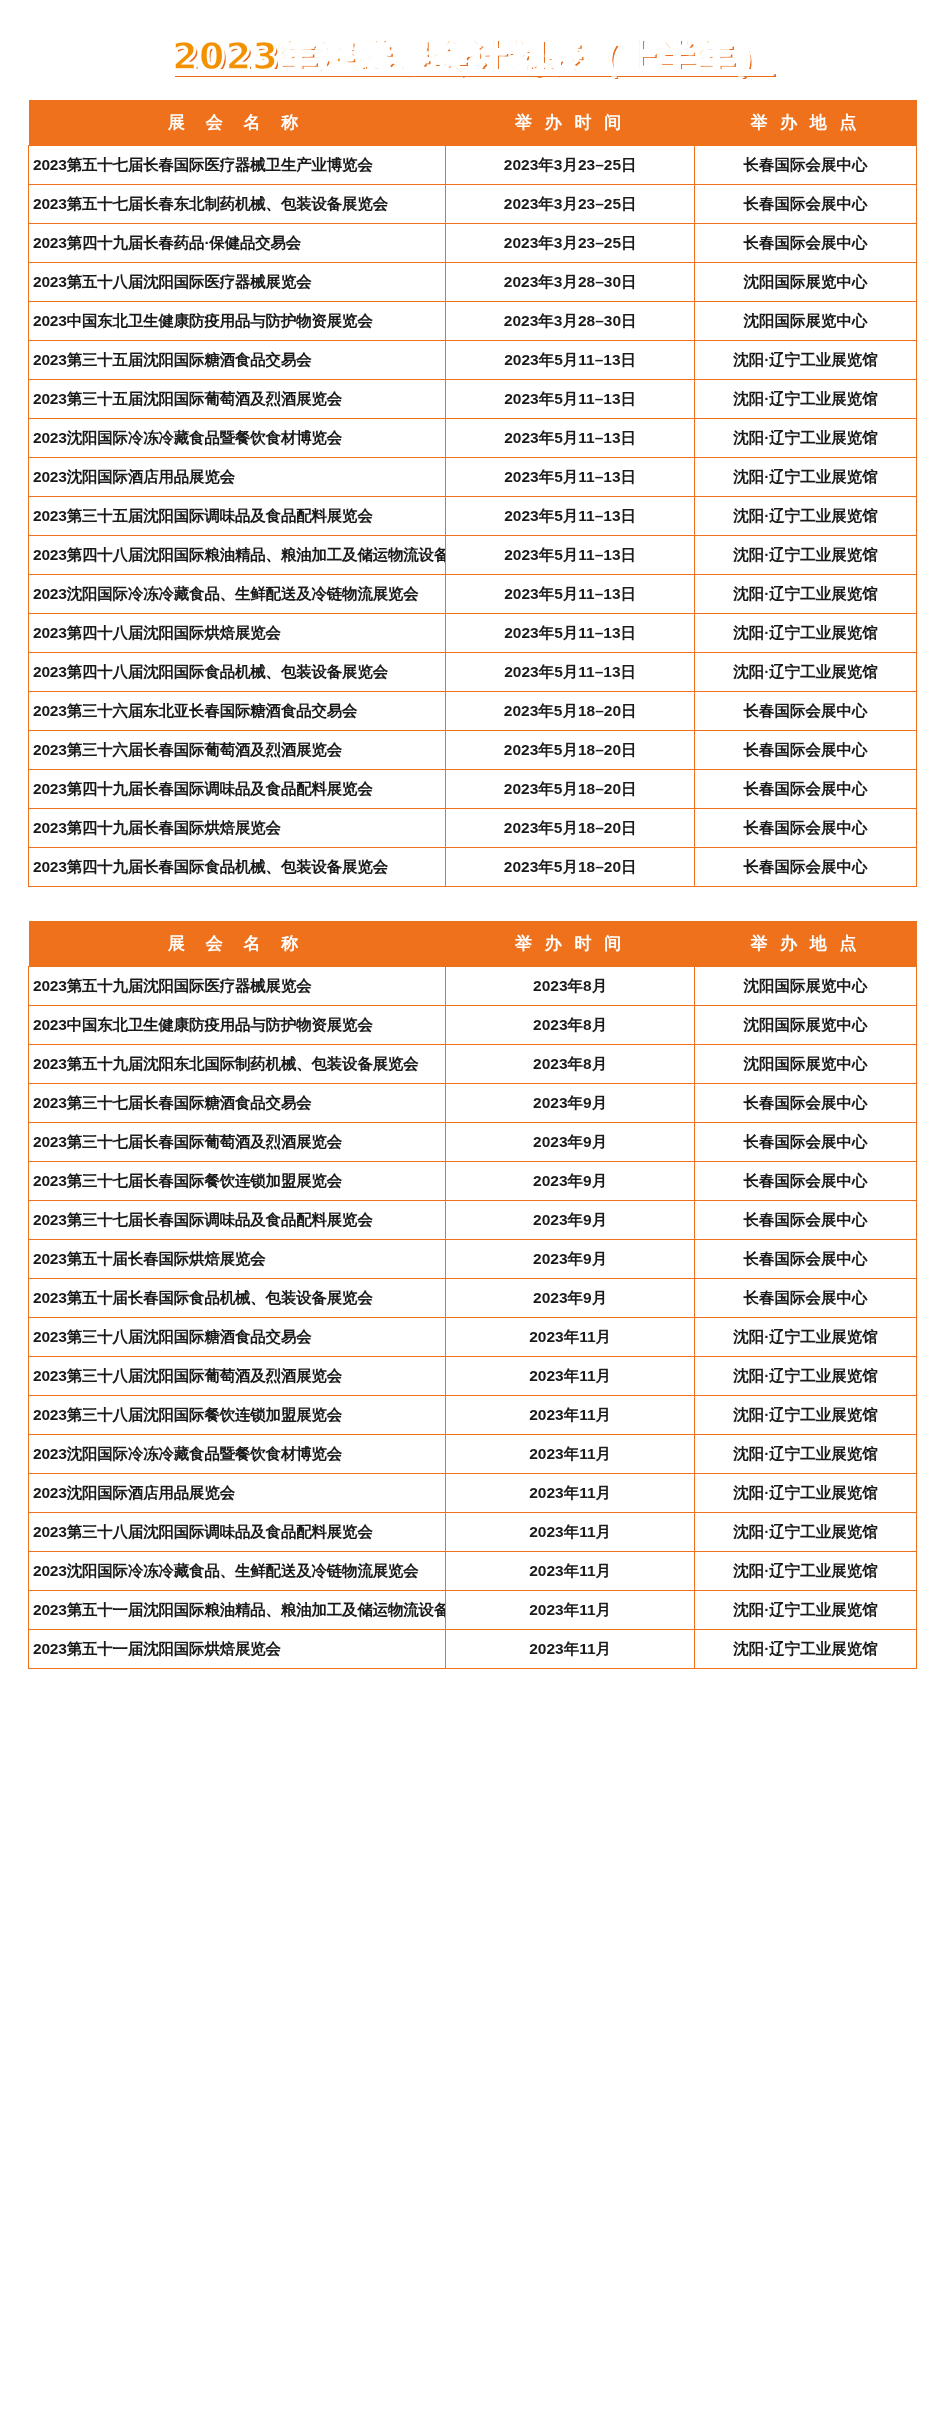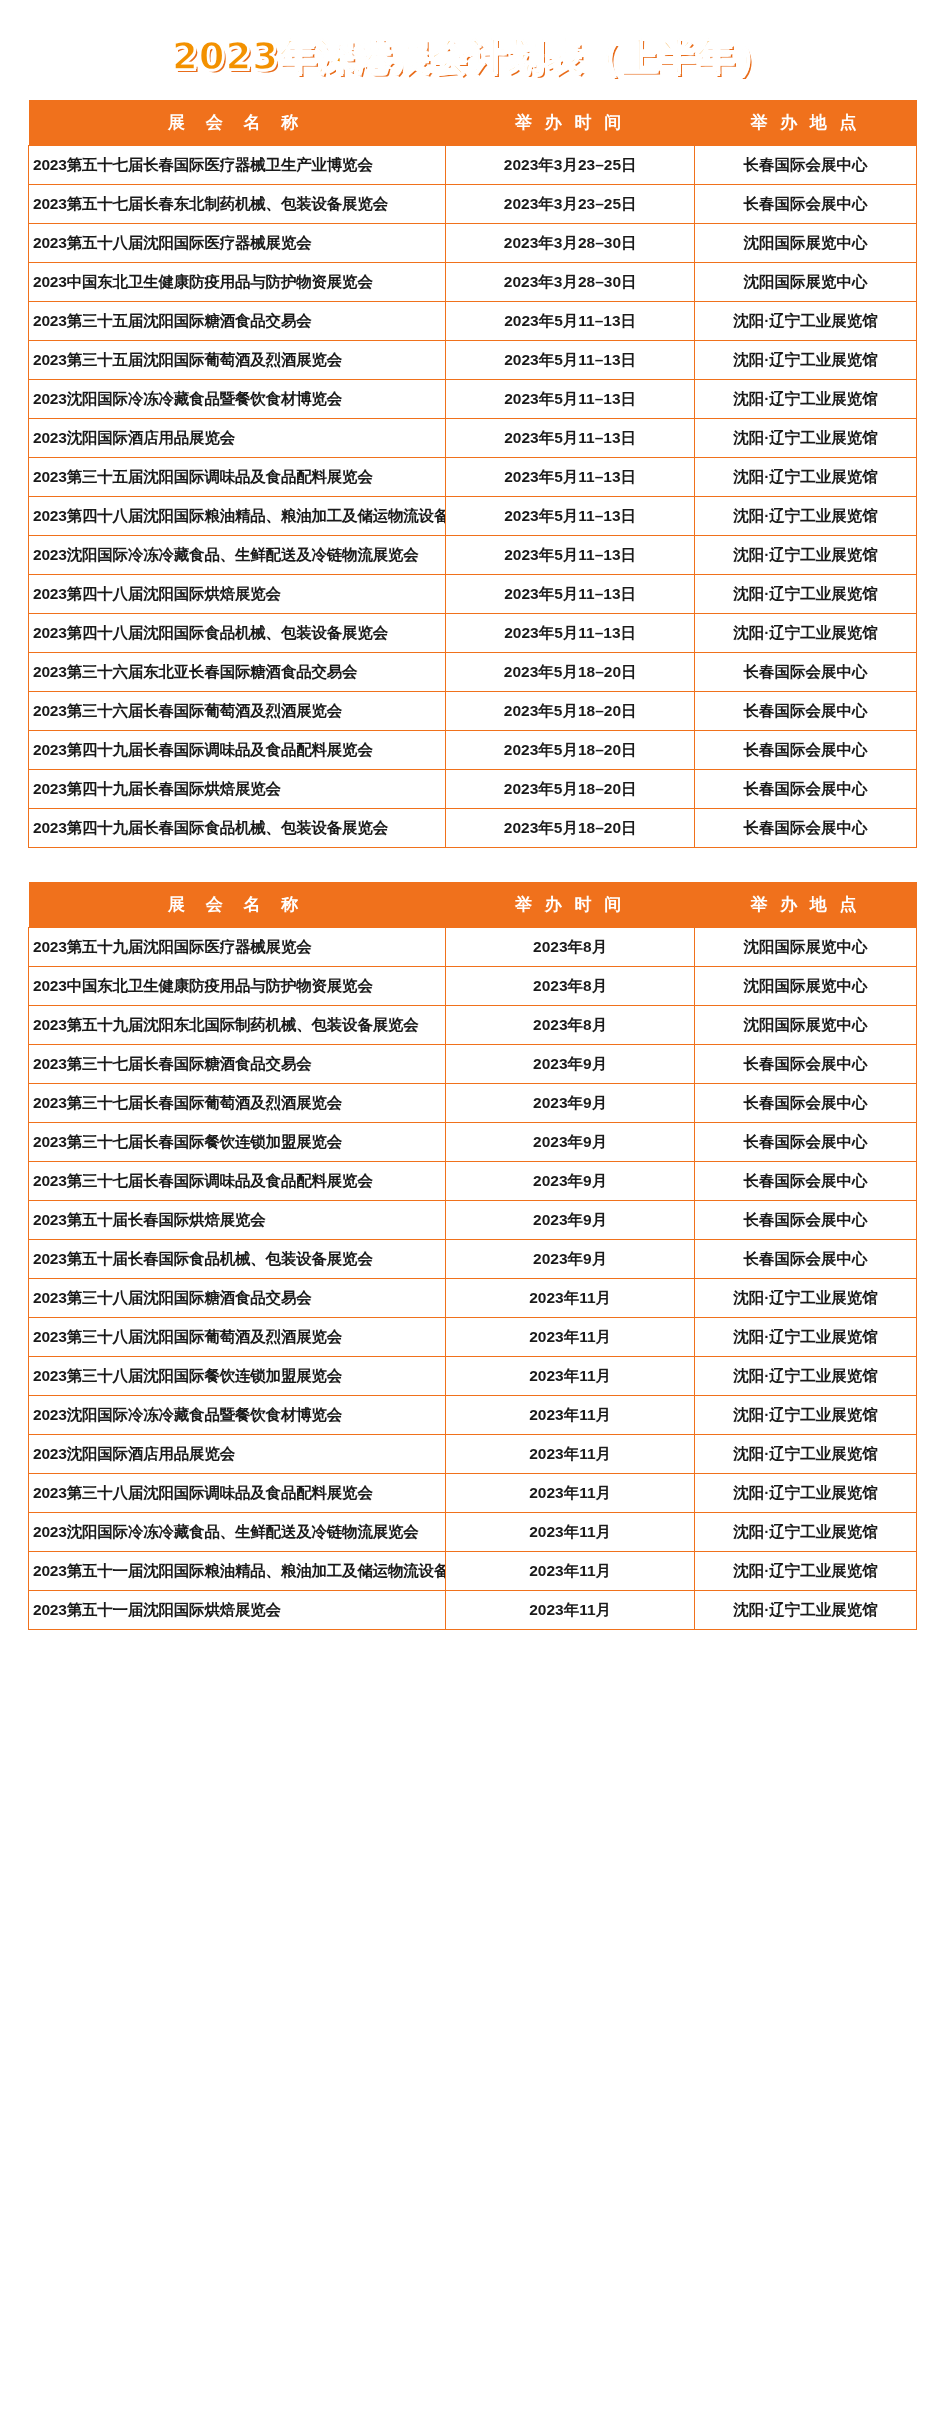--- a/index.html
+++ b/index.html
@@ -29,20 +29,21 @@
     font-weight: bold;
     letter-spacing: 1px;
     color: #f39100;
     -webkit-text-stroke: 1.5px #ffffff;
     text-shadow:
       2px 0 0 #ffffff, -2px 0 0 #ffffff, 0 2px 0 #ffffff, 0 -2px 0 #ffffff,
       1.5px 1.5px 0 #ffffff, -1.5px 1.5px 0 #ffffff, 1.5px -1.5px 0 #ffffff, -1.5px -1.5px 0 #ffffff,
       3px 3px 0 #e86c1a;
     padding: 14px 0 18px 0;
     font-family: "DejaVu Sans", "Liberation Sans", sans-serif;
+    text-decoration: underline;
   }
   table.plan {
     width: 100%;
     border-collapse: collapse;
     table-layout: fixed;
   }
   table.plan thead th {
     background: #f0711c;
     color: #ffffff;
     font-size: 17px;
@@ -96,20 +97,25 @@
             <td class="c-name">2023第五十七届长春国际医疗器械卫生产业博览会</td>
             <td class="c-time">2023年3月23–25日</td>
             <td class="c-place">长春国际会展中心</td>
           </tr>
           <tr>
             <td class="c-name">2023第五十七届长春东北制药机械、包装设备展览会</td>
             <td class="c-time">2023年3月23–25日</td>
             <td class="c-place">长春国际会展中心</td>
           </tr>
           <tr>
+            <td class="c-name">2023第四十九届长春药品·保健品交易会</td>
+            <td class="c-time">2023年3月23–25日</td>
+            <td class="c-place">长春国际会展中心</td>
+          </tr>
+          <tr>
             <td class="c-name">2023第五十八届沈阳国际医疗器械展览会</td>
             <td class="c-time">2023年3月28–30日</td>
             <td class="c-place">沈阳国际展览中心</td>
           </tr>
           <tr>
             <td class="c-name">2023中国东北卫生健康防疫用品与防护物资展览会</td>
             <td class="c-time">2023年3月28–30日</td>
             <td class="c-place">沈阳国际展览中心</td>
           </tr>
           <tr>

